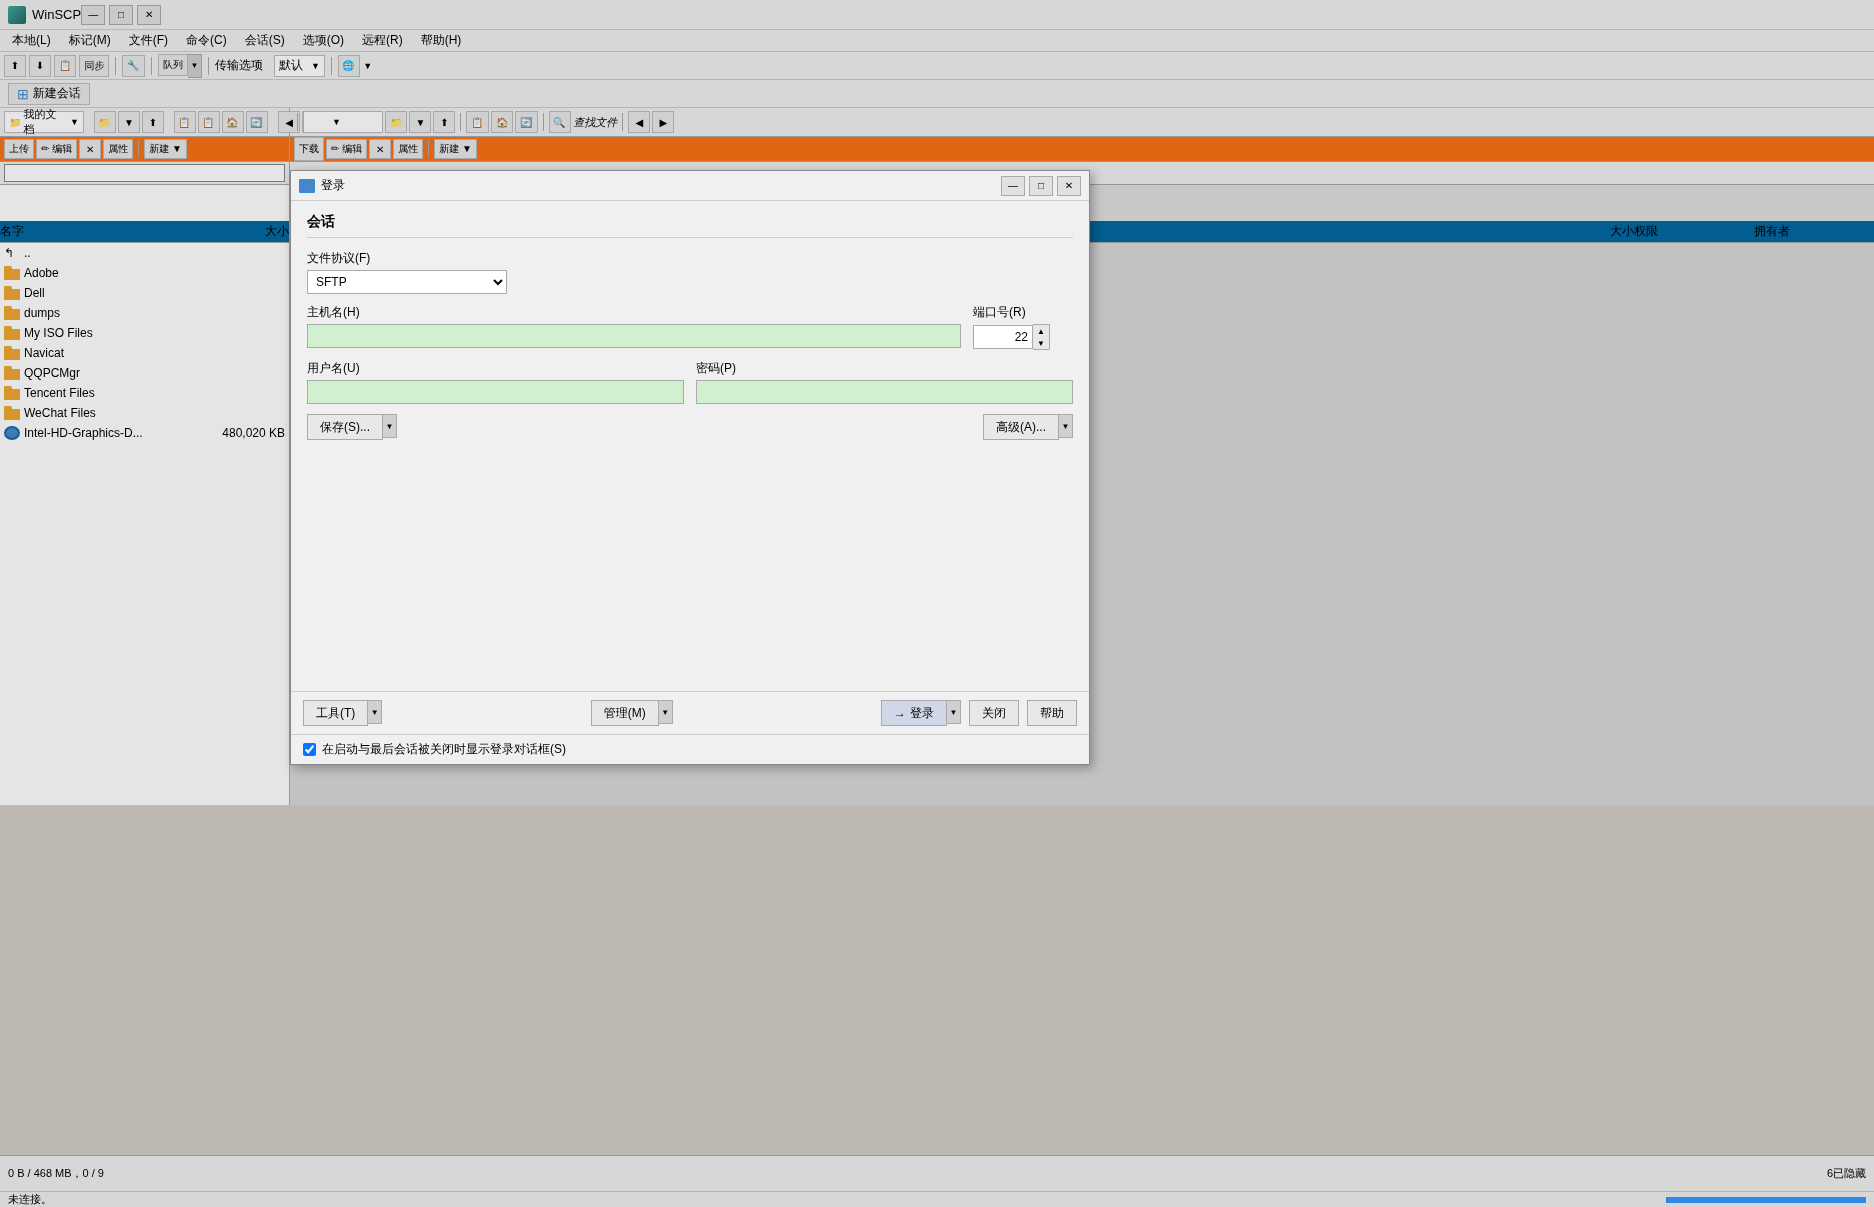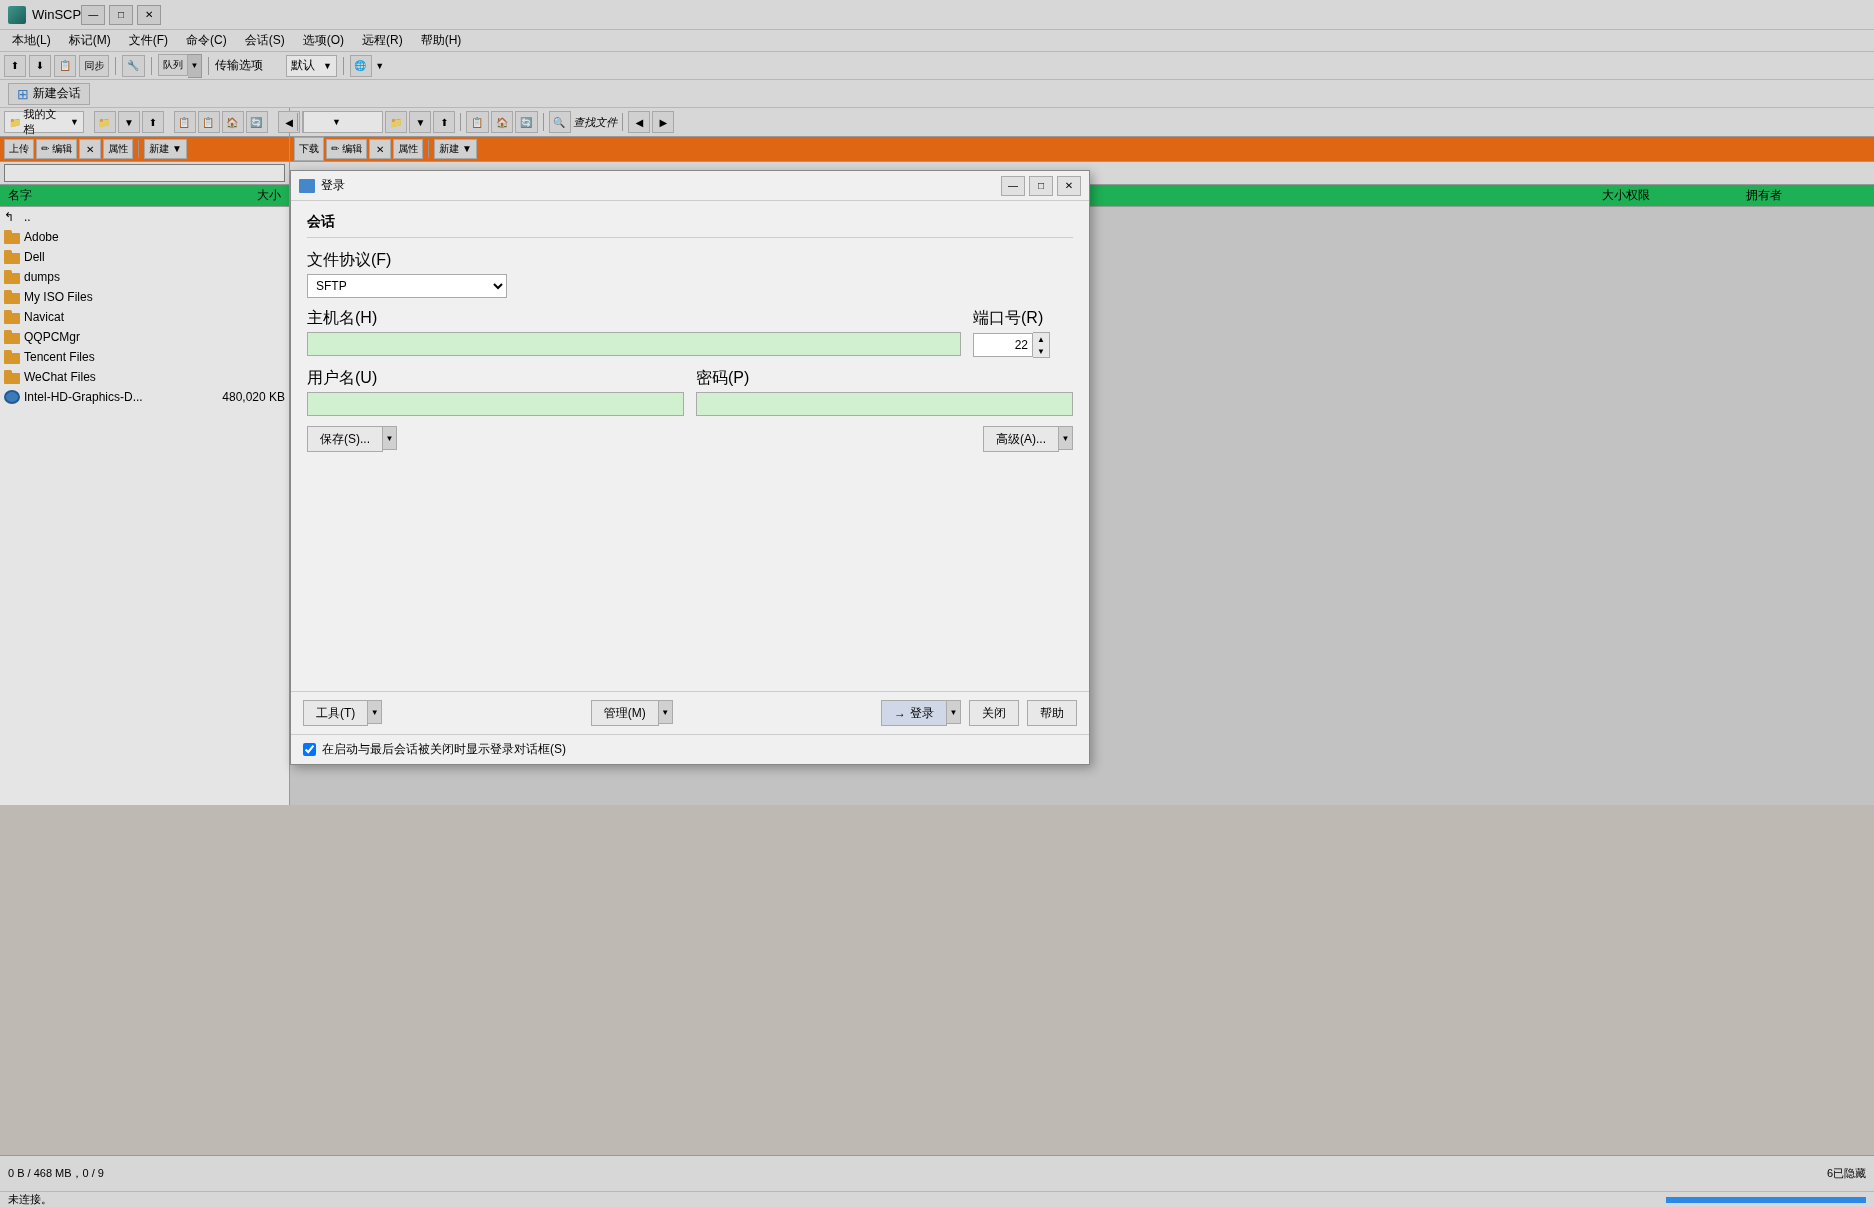--- a/index.html
+++ b/index.html
@@ -126,26 +126,27 @@
       flex: 1;
       height: 18px;
       border: 1px solid #888;
       padding: 0 4px;
       font-size: 12px;
       background: white;
     }
 
     
     .col-header {
-      background: #22c55e;
+      background: #0369a1;
       height: 22px;
       display: flex;
       align-items: center;
       border-bottom: 1px solid #aaa;
-      padding: 0 8px;
+      padding: 0 0;
+      margin-top: 36px;
     }
     .col-name { flex: 1; font-size: 12px; }
     .col-size { width: 100px; text-align: right; font-size: 12px; }
 
     
     .file-list {
       background: white;
       flex: 1;
       overflow-y: auto;
     }
@@ -241,21 +242,21 @@
       font-size: 14px;
       font-weight: bold;
       margin-bottom: 12px;
       border-bottom: 1px solid #ccc;
       padding-bottom: 6px;
     }
     .form-group {
       margin-bottom: 10px;
     }
     .form-label {
-      font-size: 16px;
+      font-size: 12px;
       margin-bottom: 3px;
       display: block;
     }
     .form-row {
       display: flex;
       gap: 12px;
       margin-bottom: 10px;
     }
     .form-input {
       width: 100%;
@@ -384,21 +385,21 @@
   <div class="tb-sep"></div>
   <button class="tb-btn">🔧</button>
   <div class="tb-sep"></div>
   <div class="btn-group">
     <button class="tb-btn">
         <span>队列</span>
       </button>
     <button class="btn-arrow">▼</button>
   </div>
   <div class="tb-sep"></div>
-  <span style="font-size:12px;margin-right:20px;">传输选项</span>
+  <span style="font-size:12px;margin-right:8px;">传输选项</span>
   <div class="tb-dropdown">
     <span>默认</span>
     <span style="margin-left:8px;font-size:9px;">▼</span>
   </div>
   <div class="tb-sep"></div>
   <button class="tb-btn">🌐</button>
   <span style="font-size:9px;">▼</span>
 </div>
 
 <div class="session-bar">

